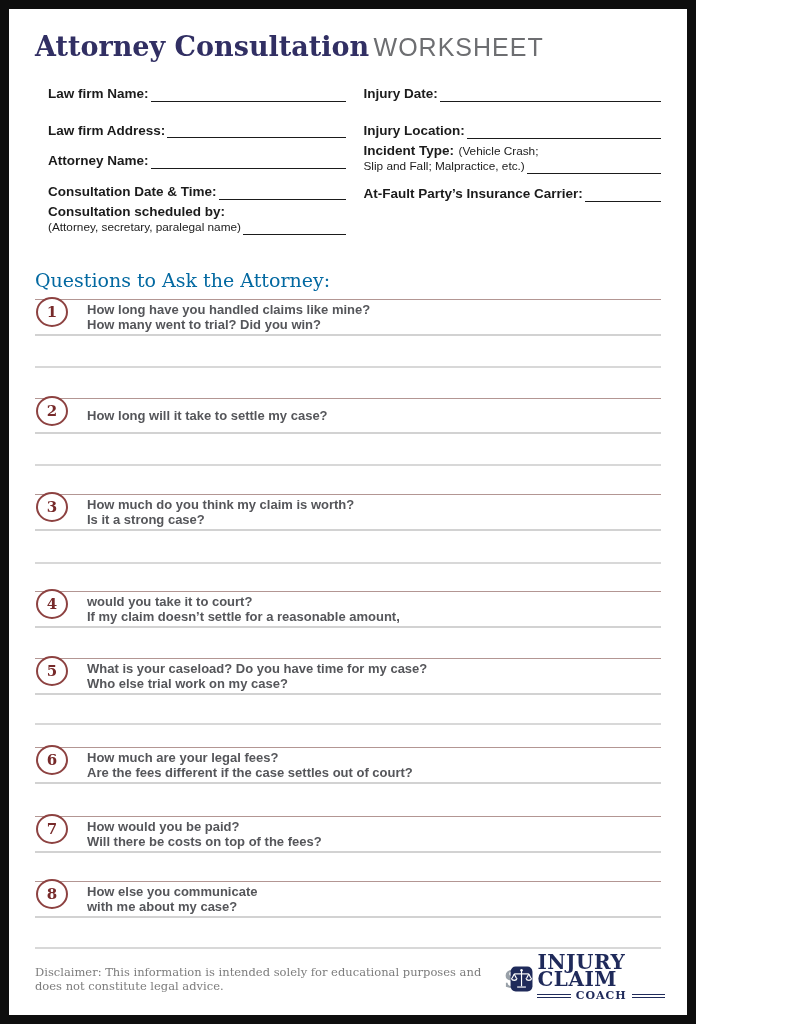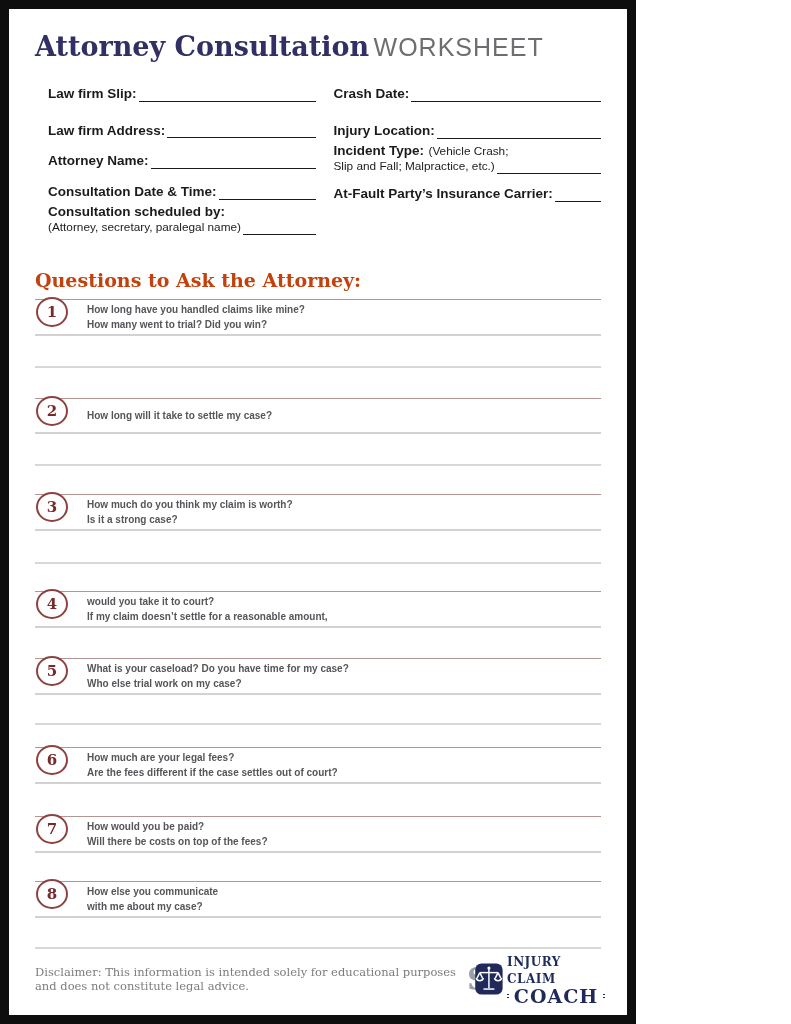--- a/index.html
+++ b/index.html
@@ -1,19 +1,19 @@
 <!DOCTYPE html>
 <html><head>
 <meta charset="utf-8">
 <style>
   * { box-sizing: border-box; margin: 0; padding: 0; }
   html,body { background:#ffffff; }
   body { width:791px; height:1024px; font-family:"Liberation Sans", sans-serif; }
   .frame {
-    width:636px; height:1024px;
+    width:696px; height:1024px;
     border:9px solid #0e0e0e;
     background:#ffffff;
     overflow:hidden;
     position:relative;
   }
 
   
   .header { margin:22px 26px 0 26px; }
   .title-primary {
     font-family:"DejaVu Serif", serif;
@@ -37,41 +37,41 @@
   .mb-b { margin-bottom:14px;align-items:center; }
   .mb-c { margin-bottom:15px; }
   .mb-d { margin-bottom:4px; }
   .mb-e { margin-bottom:2px; }
   .mb-f { margin-bottom:12px; }
 
   
   .q-heading {
     margin:34px 26px 7px 26px;
     font-family:"DejaVu Serif", serif;
-    font-weight:bold; font-size:19px; color:#c2410c;
+    font-weight:normal; font-size:19px; color:#0369a1;
   }
   .q-area { margin:0 26px; }
   .q-block {
     position:relative;
     border-top:1px solid #b39693;
     border-bottom:2px solid #d2d2d2;
     padding:2px 4px 2px 52px;
     min-height:36px;
     display:flex; flex-direction:column; justify-content:center;
   }
   .q-circle {
     position:absolute; left:1px; top:-3px;
     width:32px; height:30px;
     border:2px solid #8d4241; border-radius:50%;
     background:#ffffff;
     display:flex; align-items:center; justify-content:center;
     font-family:"DejaVu Serif", serif;
     font-weight:bold; font-size:15px; color:#772a2a;
   }
-  .q-text { font-weight:bold; font-size:10px; color:#55565a; line-height:15px; }
+  .q-text { font-weight:bold; font-size:13px; color:#55565a; line-height:15px; }
   .ans-line { border-top:2px solid #d8d8d8; height:0; }
 
   .mt-8  { margin-top:8px; }
   .mt-22 { margin-top:22px; }
   .mt-27 { margin-top:27px; }
   .mt-28 { margin-top:28px; }
   .mt-29 { margin-top:29px; }
   .mt-30 { margin-top:30px; }
   .mt-31 { margin-top:31px; }
   .mt-32 { margin-top:32px; }
@@ -82,43 +82,43 @@
     display:flex; justify-content:space-between; align-items:center;
   }
   .disclaimer {
     font-family:"DejaVu Serif", serif;
     font-size:11.5px; color:#7c7c7c;
   }
   .logo { display:flex; align-items:center; gap:4px; }
   .logo-text { display:flex; flex-direction:column; }
   .logo-line1 {
     font-family:"DejaVu Serif", serif; font-weight:bold;
-    font-size:12px; color:#1f2a5a; letter-spacing:0.5px; line-height:17px;
+    font-size:20px; color:#1f2a5a; letter-spacing:0.5px; line-height:17px;
   }
   .logo-line2-row { display:flex; align-items:center; gap:5px; margin-top:1px; }
   .logo-dash { flex:1; height:4px; border-top:1px solid #1f2a5a; border-bottom:1px solid #1f2a5a; }
   .logo-line2 {
     font-family:"DejaVu Serif", serif; font-weight:bold;
-    font-size:19px; color:#1f2a5a; letter-spacing:1px; line-height:14px;
+    font-size:11px; color:#1f2a5a; letter-spacing:1px; line-height:14px;
   }
 </style>
 </head>
 <body>
 
 <div class="frame">
 
   <div class="header">
     <span class="title-primary">Attorney Consultation</span>
     <span class="title-secondary">WORKSHEET</span>
   </div>
 
   <div class="form">
     <div class="form-col">
       <div class="field mb-a">
-        <span class="flabel">Law firm Slip:</span>
+        <span class="flabel">Law firm Name:</span>
         <span class="fline"></span>
       </div>
       <div class="field mb-b">
         <span class="flabel">Law firm Address:</span>
         <span class="fline"></span>
       </div>
       <div class="field mb-c">
         <span class="flabel">Attorney Name:</span>
         <span class="fline"></span>
       </div>
@@ -130,21 +130,21 @@
         <div class="flabel">Consultation scheduled by:</div>
         <div class="field">
           <span class="fsub">(Attorney, secretary, paralegal name)</span>
           <span class="fline"></span>
         </div>
       </div>
     </div>
 
     <div class="form-col">
       <div class="field mb-a">
-        <span class="flabel">Crash Date:</span>
+        <span class="flabel">Injury Date:</span>
         <span class="fline"></span>
       </div>
       <div class="field mb-e">
         <span class="flabel">Injury Location:</span>
         <span class="fline"></span>
       </div>
       <div class="stack mb-f">
         <div>
           <span class="flabel">Incident Type:</span>
           <span class="fsub">(Vehicle Crash;</span>

